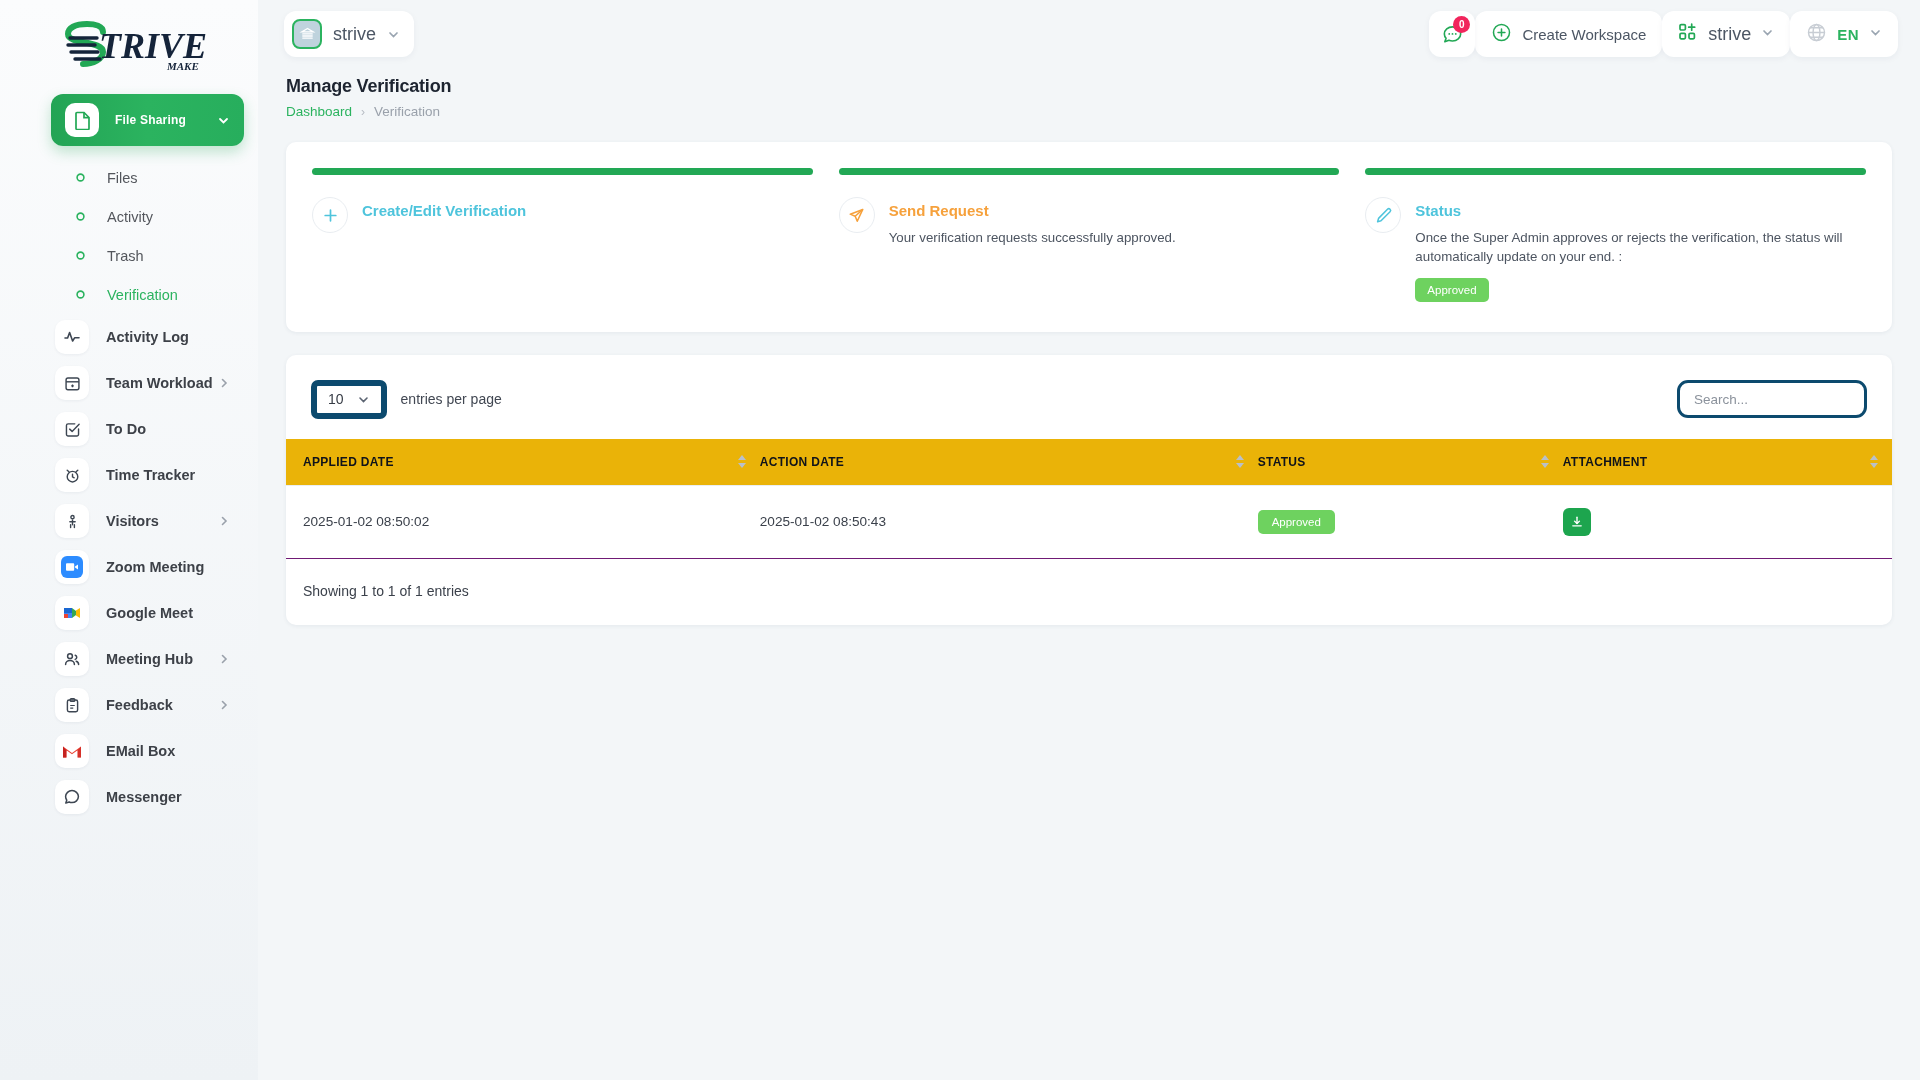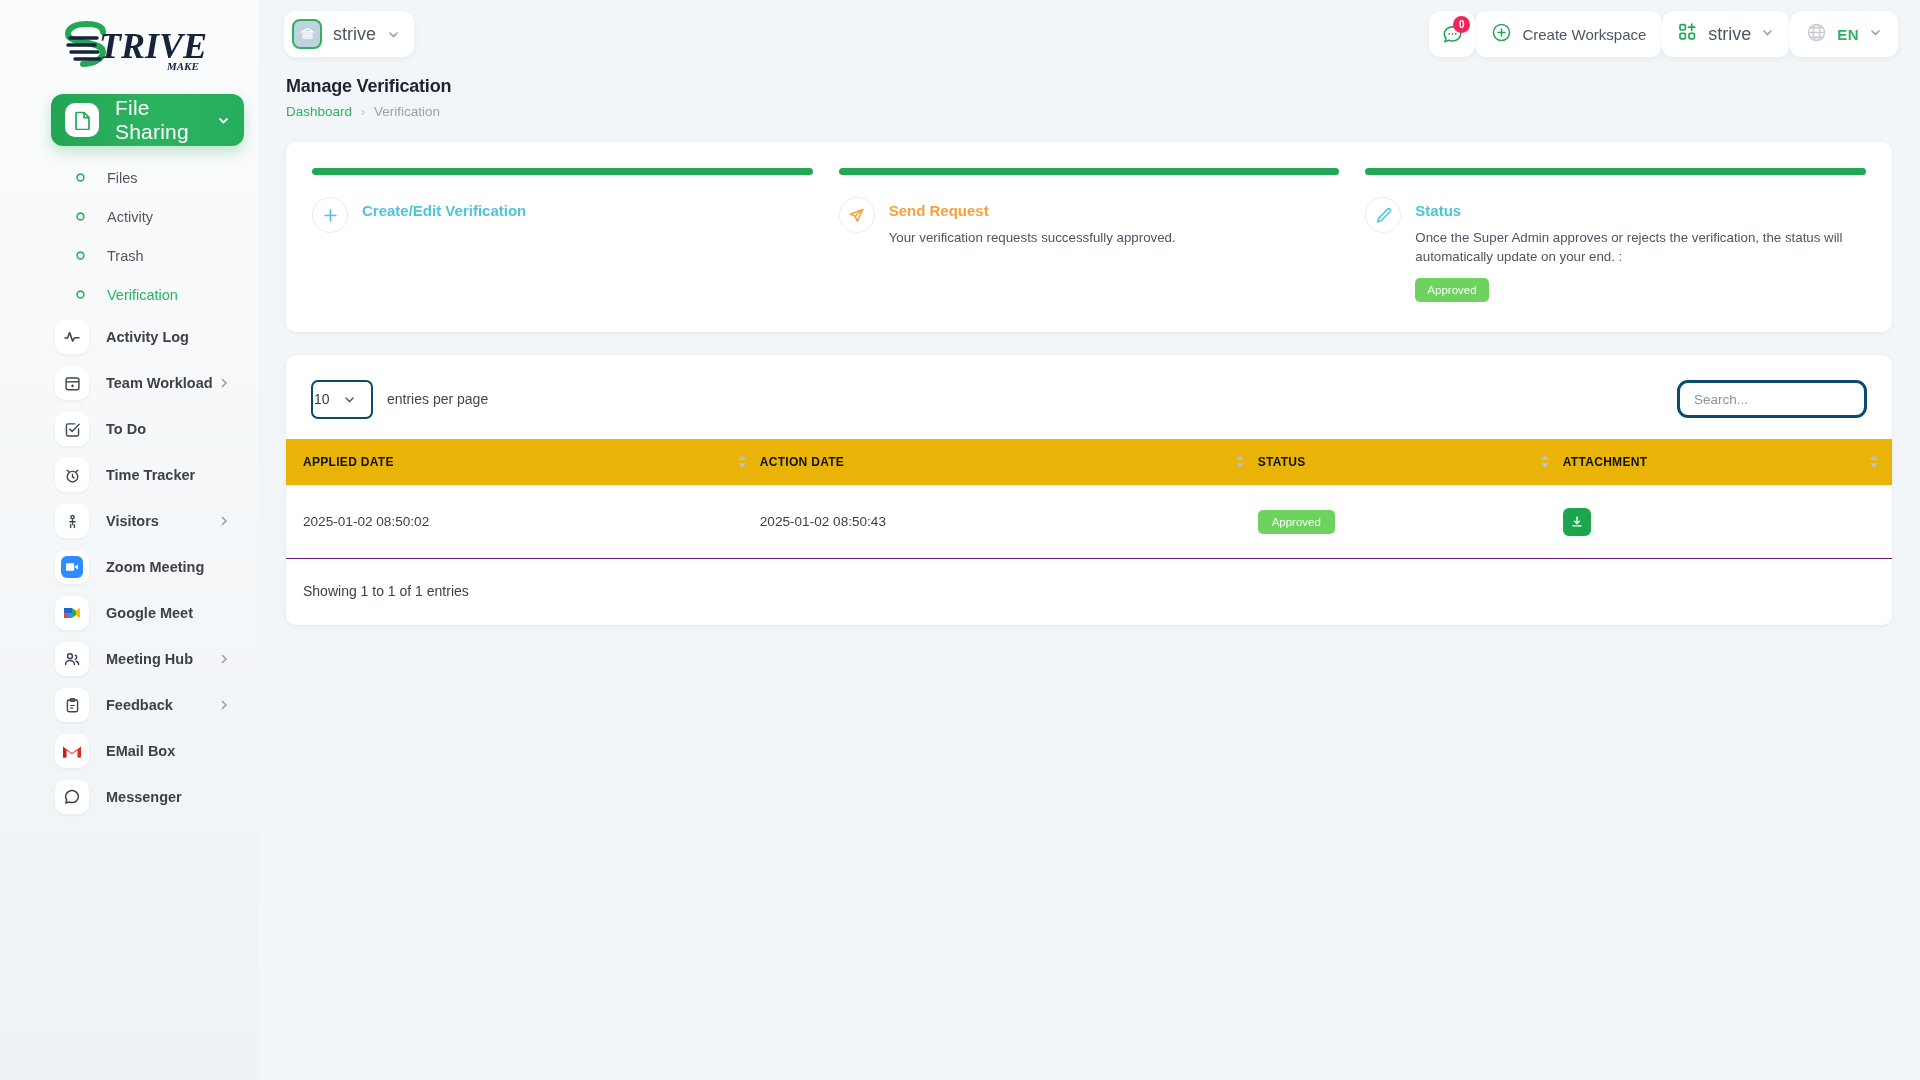--- a/index.html
+++ b/index.html
@@ -36,21 +36,21 @@
     background: linear-gradient(90deg,#23a455 0%, #2bb35f 50%, #27ae5d 100%);
     box-shadow: 0 6px 14px rgba(40,170,90,.28);
     display: flex; align-items: center; padding: 0 14px;
     cursor: pointer;
   }
   .nav-active .ico-box {
     width: 34px; height: 34px; border-radius: 10px; background: #fff;
     display: flex; align-items: center; justify-content: center; flex: 0 0 34px;
   }
   .nav-active .lbl {
-    color: #fff; font-size: 21px; font-weight: normal; margin-left: 16px; flex: 1;
+    color: #fff; font-size: 12px; font-weight: bold; margin-left: 16px; flex: 1;
     letter-spacing: .2px;
   }
   .nav-active .chev { color: #ffffff; display: flex; align-items: center; }
 
   .subitem {
     height: 39px; display: flex; align-items: center;
     padding-left: 22px; cursor: pointer;
   }
   .subitem .dot { width: 14px; flex: 0 0 14px; display: flex; align-items: center; justify-content: center; }
   .subitem .lbl { font-size: 14.5px; color: #53565c; margin-left: 20px; }
@@ -141,22 +141,22 @@
   .ttl.orange { color: #f6a13c; }
   .step .desc { font-size: 13.3px; color: #4d5561; margin-top: 9px; line-height: 1.45; max-width: 470px; }
   .chip-approved {
     display: inline-block; margin-top: 11px;
     background: #6ed25f; color: #fff; font-size: 11.5px;
     padding: 6px 12px; border-radius: 5px; font-weight: 500;
   }
   .tcontrols { display: flex; align-items: center; justify-content: space-between; padding: 25px 25px 0 25px; }
   .left-ctl { display: flex; align-items: center; gap: 14px; }
   .select-box {
-    height: 39px; min-width: 62px; border: 2px solid #0c4a6e; border-radius: 7px;
-    display: flex; align-items: center; gap: 13px; padding: 0 1px;
+    height: 39px; min-width: 62px; border: 6px solid #0c4a6e; border-radius: 7px;
+    display: flex; align-items: center; gap: 13px; padding: 0 11px;
     font-size: 14px; color: #363b45; cursor: pointer; background: #fff;
   }
   .select-box .cv { color: #6b7280; display: flex; }
   .epp { font-size: 14px; color: #414752; }
   .search-box {
     width: 190px; height: 38px; border: 3px solid #0c4a6e; border-radius: 11px;
     padding: 0 14px; font-size: 13.5px; color: #3a4049; background: #fff;
     font-family: "Liberation Sans", sans-serif;
   }
   .search-box::placeholder { color: #8b929c; }

